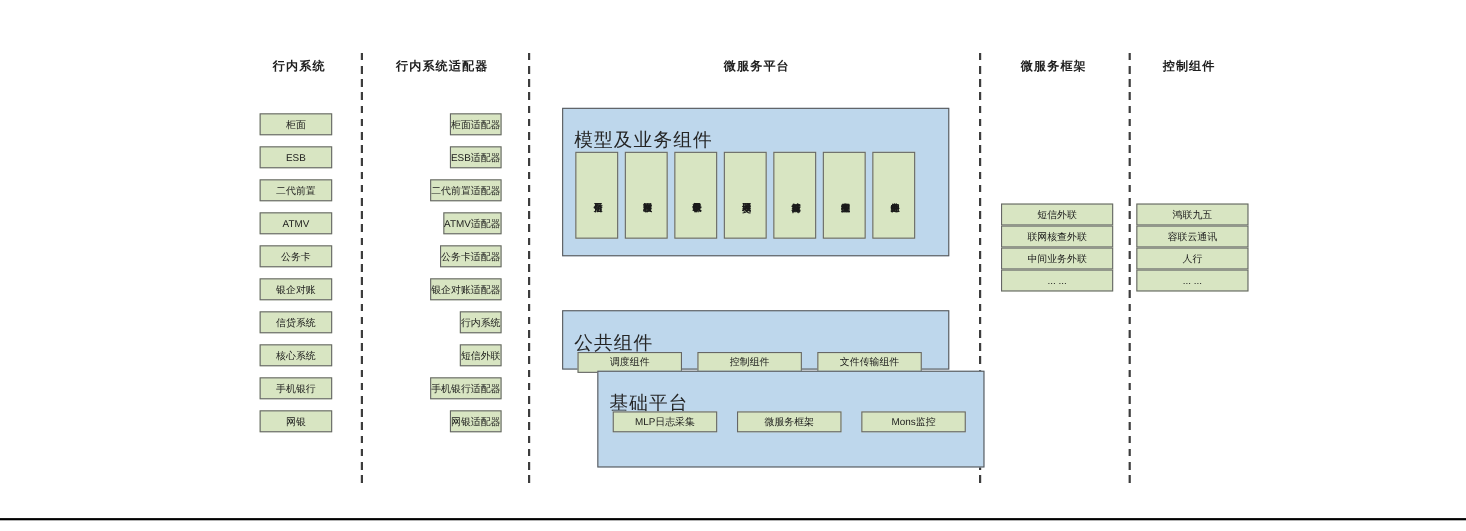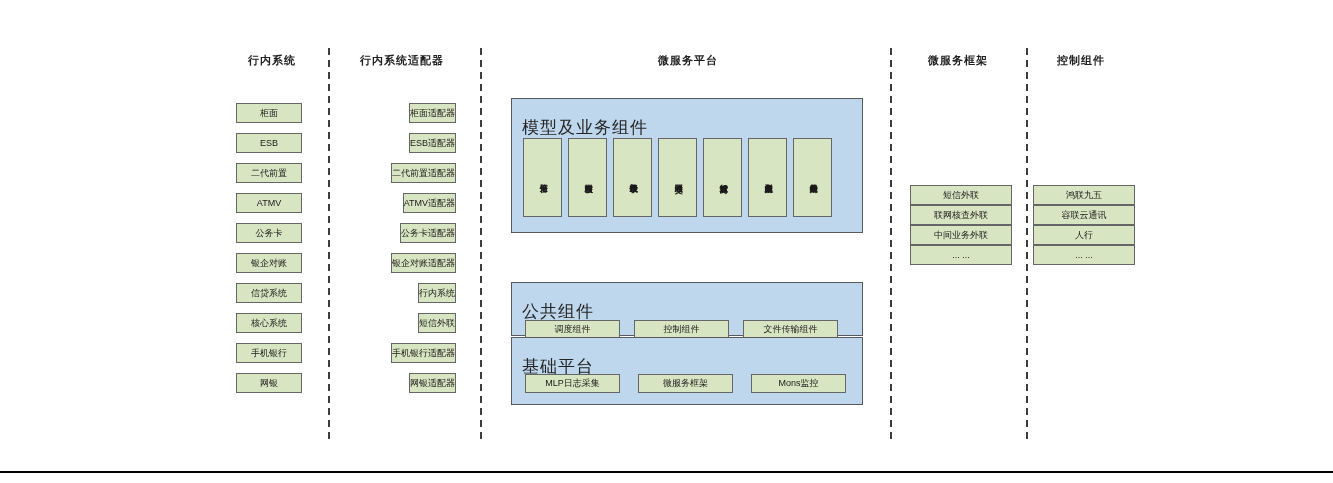--- a/index.html
+++ b/index.html
@@ -67,21 +67,21 @@
   .panel {
     position: absolute;
     left: 511px;
     width: 352px;
     box-sizing: border-box;
     background: var(--panel-fill, #bed7ec);
     border: 1px solid var(--panel-border, #58595b);
   }
   .panel-model  { top: 98px;  height: 135px; }
   .panel-common { top: 250px; height: 54px; margin-top: 32px; }
-  .panel-base   { top: 337px; height: 68px; }
+  .panel-base   { top: 337px; height: 88px; margin-left: 32px; }
   .panel-label {
     position: absolute;
     left: 10px;
     top: 17px;
     font-size: 17px;
     color: #252525;
     letter-spacing: 1px;
   }
   
   .vrow {

